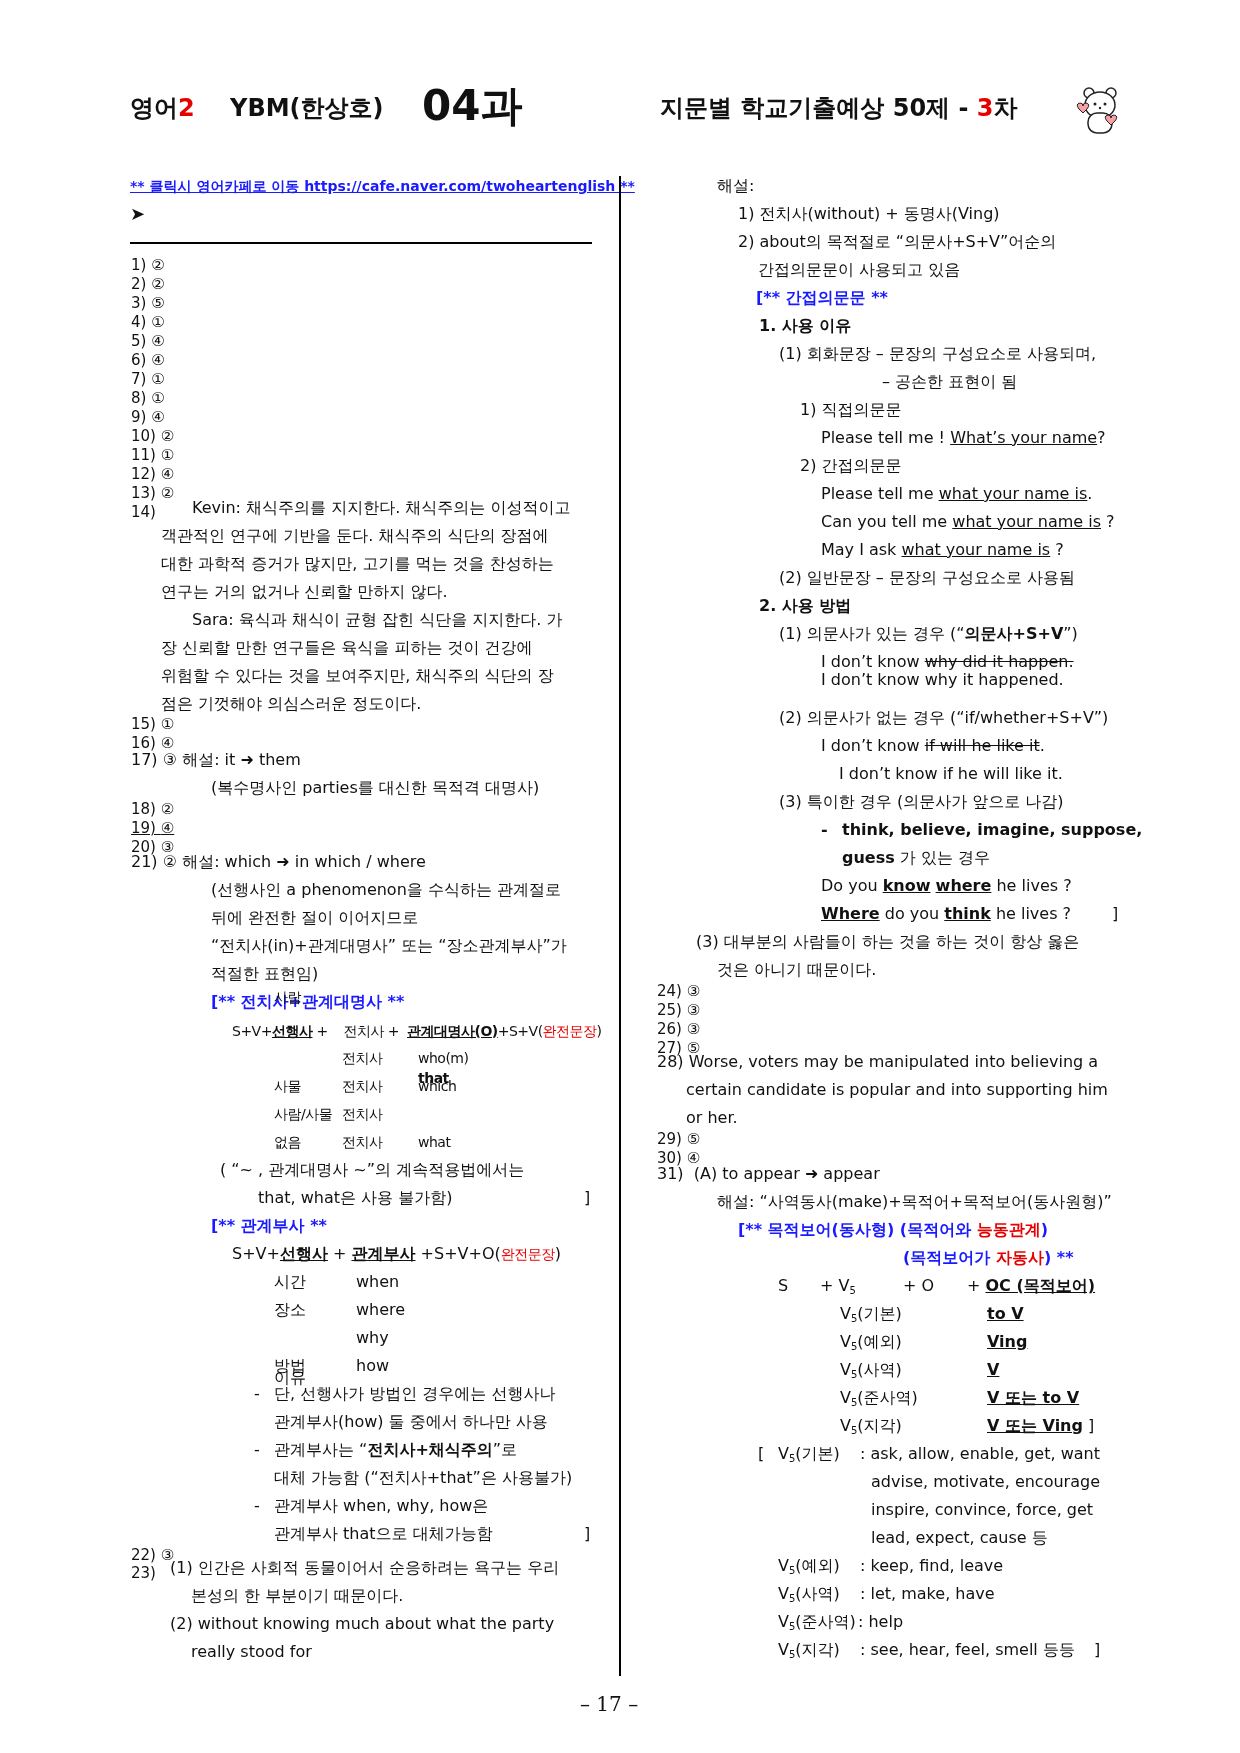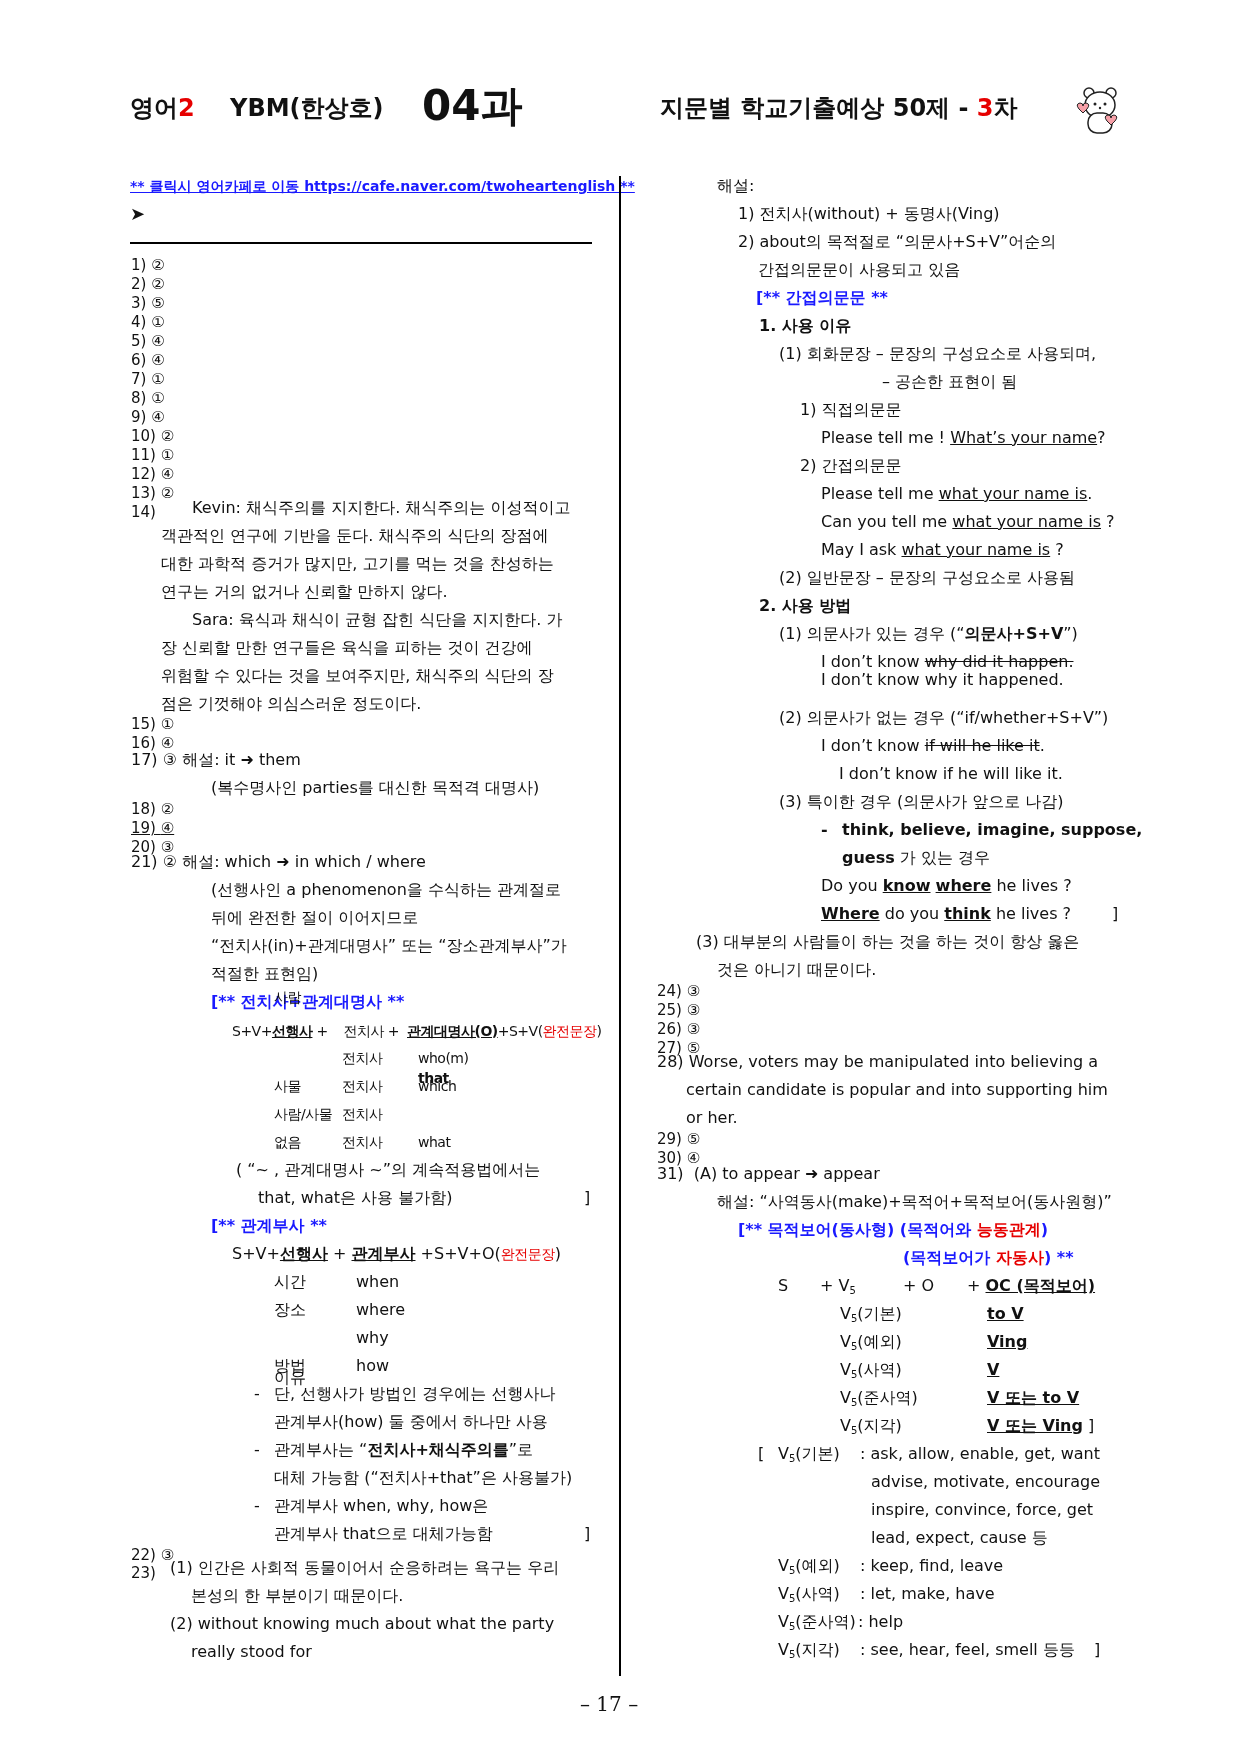--- a/index.html
+++ b/index.html
@@ -97,42 +97,42 @@
     <div class="L cond" style="left:418px; top:1048px;">who(m)</div>
     <div class="L cond" style="left:274px; top:1076px;">사물</div>
     <div class="L cond" style="left:342px; top:1076px;">전치사</div>
     <div class="L cond" style="left:418px; top:1076px;">which</div>
     <div class="L cond" style="left:274px; top:1104px;">사람/사물</div>
     <div class="L cond" style="left:342px; top:1104px;">전치사</div>
     <div class="L cond" style="left:418px; top:1068px;font-weight:bold;">that</div>
     <div class="L cond" style="left:274px; top:1132px;">없음</div>
     <div class="L cond" style="left:342px; top:1132px;">전치사</div>
     <div class="L cond" style="left:418px; top:1132px;">what</div>
-    <div class="L" style="left:236px; top:1160px;">( “~ , 관계대명사 ~”의 계속적용법에서는</div>
+    <div class="L" style="left:220px; top:1160px;">( “~ , 관계대명사 ~”의 계속적용법에서는</div>
     <div class="L" style="left:242px; top:1188px;margin-left:16px;">that, what은 사용 불가함)</div>
     <div class="L" style="left:584px; top:1188px;">]</div>
   </div>
 
   <div>
     <div class="L b blue" style="left:211px; top:1216px;">[** 관계부사 **</div>
     <div class="L" style="left:232px; top:1244px;"><span>S+V+</span><span class="b u">선행사</span><span style="white-space:pre"> + </span><span class="b u">관계부사</span><span> +S+V+O(</span><span class="red cond">완전문장</span><span>)</span></div>
     <div class="L" style="left:274px; top:1272px;">시간</div>
     <div class="L" style="left:356px; top:1272px;">when</div>
     <div class="L" style="left:274px; top:1300px;">장소</div>
     <div class="L" style="left:356px; top:1300px;">where</div>
     <div class="L" style="left:274px; top:1328px;margin-top:40px;">이유</div>
     <div class="L" style="left:356px; top:1328px;">why</div>
     <div class="L" style="left:274px; top:1356px;">방법</div>
     <div class="L" style="left:356px; top:1356px;">how</div>
 
     <div class="L" style="left:254px; top:1384px;">-</div>
     <div class="L" style="left:274px; top:1384px;">단, 선행사가 방법인 경우에는 선행사나</div>
     <div class="L" style="left:274px; top:1412px;">관계부사(how) 둘 중에서 하나만 사용</div>
     <div class="L" style="left:254px; top:1440px;">-</div>
-    <div class="L" style="left:274px; top:1440px;"><span>관계부사는 “</span><span class="b">전치사+채식주의를</span><span>”로</span></div>
+    <div class="L" style="left:274px; top:1440px;"><span>관계부사는 “</span><span class="b">전치사+채식주의</span><span>”로</span></div>
     <div class="L" style="left:274px; top:1468px;">대체 가능함 (“전치사+that”은 사용불가)</div>
     <div class="L" style="left:254px; top:1496px;">-</div>
     <div class="L" style="left:274px; top:1496px;">관계부사 when, why, how은</div>
     <div class="L" style="left:274px; top:1524px;">관계부사 that으로 대체가능함</div>
     <div class="L" style="left:584px; top:1524px;">]</div>
   </div>
 </div>
 
 <div class="num" style="left:131px; top:1548px;"><span>22)</span> <span>③</span></div>
 

